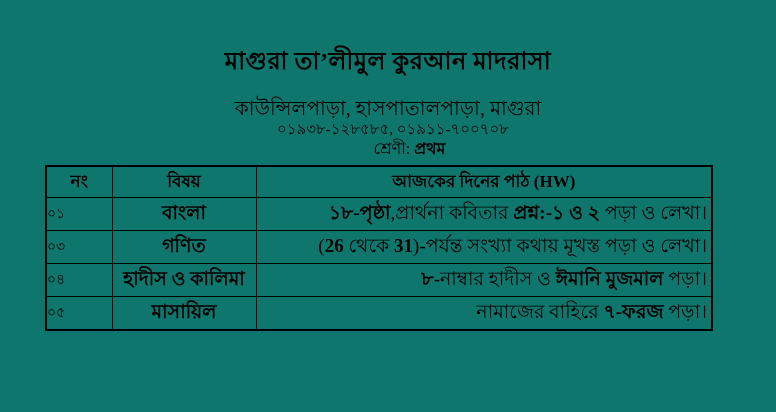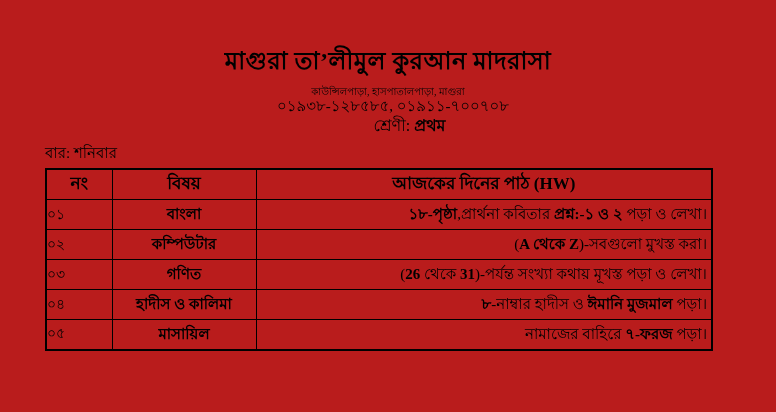--- a/index.html
+++ b/index.html
@@ -1,27 +1,27 @@
 <!DOCTYPE html>
 <html lang="bn"><head>
 <meta charset="utf-8">
 <style>
   * { margin:0; padding:0; box-sizing:border-box; }
   html,body { background:#ffffff; }
   .page {
     position:relative;
     width:776px; height:412px;
-    background:#b91c1c;
+    background:#0f766e;
     color:#000000;
     font-family:"Liberation Serif","DejaVu Serif",serif;
     overflow:hidden;
   }
   .header { text-align:center; padding-top:48px; line-height:1.15; }
   .school-title { font-size:24px; font-weight:bold; letter-spacing:0.5px; }
-  .school-address { font-size:10px; margin-top:10px; }
+  .school-address { font-size:20px; margin-top:21px; }
   .school-phones { font-size:15px; margin-top:1px;padding-left:10px; }
   .class-line { font-size:16px; margin-top:2px;padding-left:43px; }
   .class-line .val { font-weight:bold; }
   .meta-row {
     width:666px; margin:5px 0 2px 45px;
     display:flex; justify-content:space-between; align-items:flex-end;
     font-size:15px;
   }
   table.hw-table {
     width:666px; margin-left:45px;
@@ -29,21 +29,21 @@
     table-layout:fixed;
   }
   .hw-table th, .hw-table td {
     border:1.5px solid #000000;
     vertical-align:middle;
   }
   .hw-table { border:2px solid #000000; }
   .hw-table th {
     height:31px; font-size:17px; font-weight:bold; text-align:center;
   }
-  .hw-table td { height:30px; font-size:15px; }
+  .hw-table td { height:30px; font-size:19px; }
   col.c-no  { width:66px; }
   col.c-sub { width:144px; }
   col.c-hw  { width:456px; }
   td.no-cell  { font-size:14px; }
   td.sub-cell { text-align:center; font-weight:bold; }
   td.hw-cell  { text-align:right; padding-left:8px; padding-right:4px; }
   td.hw-cell span.b { font-weight:bold; }
 </style>
 </head>
 <body>
@@ -54,24 +54,20 @@
     <div class="school-title">মাগুরা তা’লীমুল কুরআন মাদরাসা</div>
     <div class="school-address">কাউন্সিলপাড়া, হাসপাতালপাড়া, মাগুরা</div>
     <div class="school-phones">০১৯৩৮-১২৮৫৮৫, ০১৯১১-৭০০৭০৮</div>
     <div class="class-line">
       <span>শ্রেণী:</span>
       <span class="val">প্রথম</span>
     </div>
   </div>
 
   <div class="meta-row">
-    <div>
-      <span>বার:</span>
-      <span>শনিবার</span>
-    </div>
   </div>
 
   <table class="hw-table">
     <colgroup>
       <col class="c-no">
         <col class="c-sub">
         <col class="c-hw">
     </colgroup>
     <thead>
       <tr>
@@ -80,25 +76,20 @@
         <th>আজকের দিনের পাঠ (HW)</th>
       </tr>
     </thead>
     <tbody>
       <tr>
         <td class="no-cell">০১</td>
         <td class="sub-cell">বাংলা</td>
         <td class="hw-cell"><span class="b">১৮-পৃষ্ঠা</span><span>,প্রার্থনা কবিতার </span><span class="b">প্রশ্ন:-১ ও ২</span><span> পড়া ও লেখা।</span></td>
       </tr>
       <tr>
-        <td class="no-cell">০২</td>
-        <td class="sub-cell">কম্পিউটার</td>
-        <td class="hw-cell"><span>(</span><span class="b">A থেকে Z</span><span>)-সবগুলো মুখস্ত করা।</span></td>
-      </tr>
-      <tr>
         <td class="no-cell">০৩</td>
         <td class="sub-cell">গণিত</td>
         <td class="hw-cell"><span>(</span><span class="b">26</span><span> থেকে </span><span class="b">31</span><span>)-পর্যন্ত সংখ্যা কথায় মূখস্ত পড়া ও লেখা।</span></td>
       </tr>
       <tr>
         <td class="no-cell">০৪</td>
         <td class="sub-cell">হাদীস ও কালিমা</td>
         <td class="hw-cell"><span class="b">৮</span><span>-নাম্বার হাদীস ও </span><span class="b">ঈমানি মুজমাল</span><span> পড়া।</span></td>
       </tr>
       <tr>

